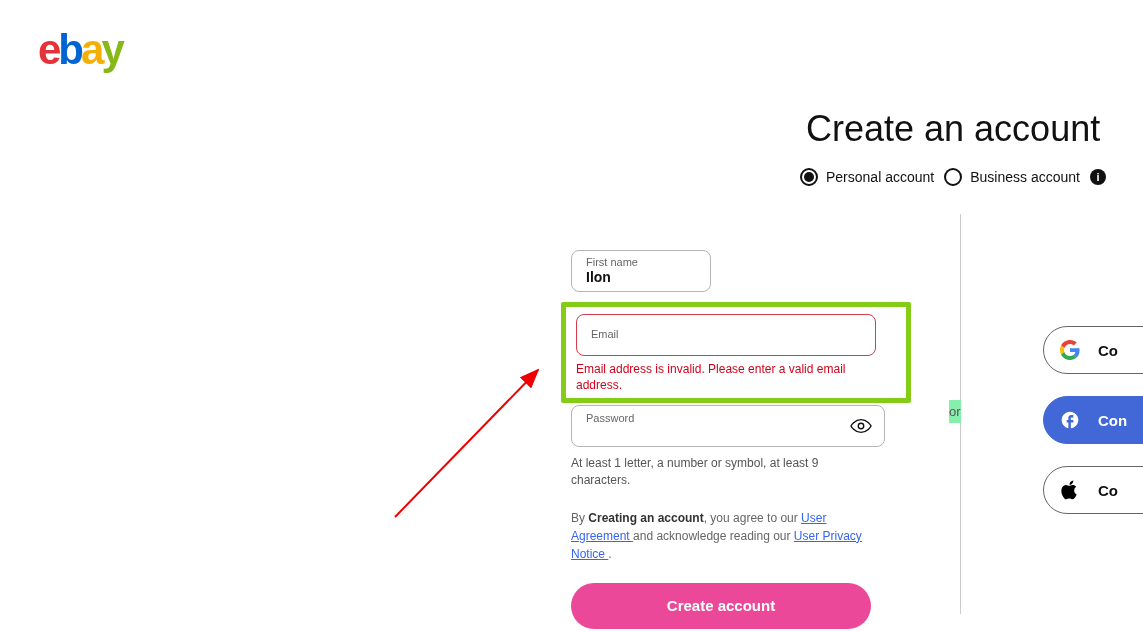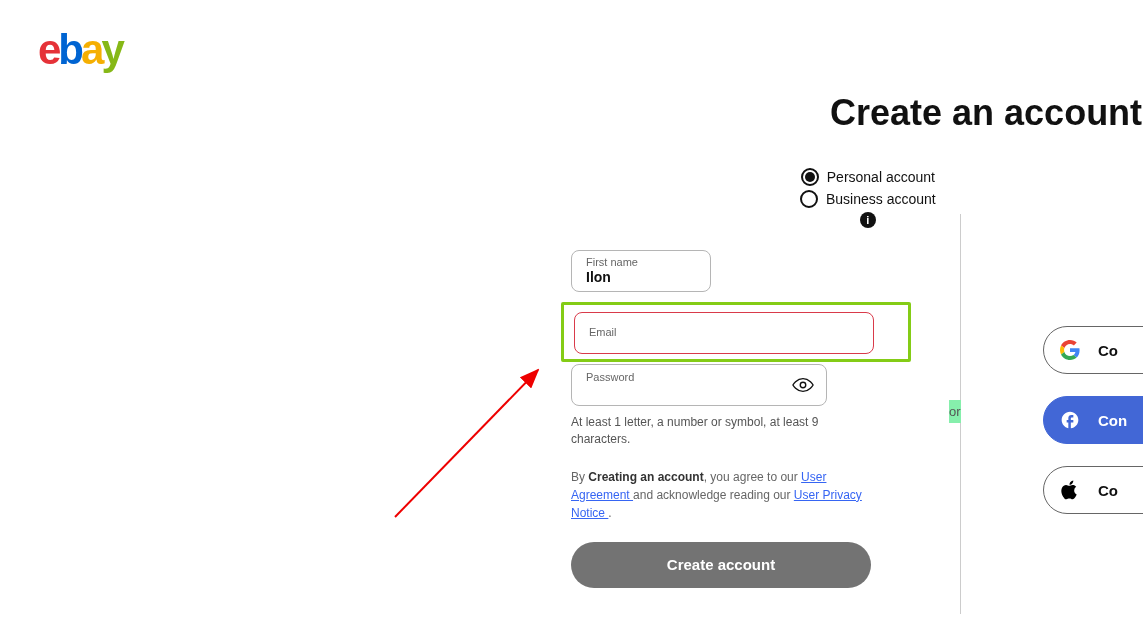--- a/index.html
+++ b/index.html
@@ -18,37 +18,35 @@
       font-size: 42px;
       font-weight: bold;
       letter-spacing: -3px;
     }
     .logo .e { color: #e53238; }
     .logo .b { color: #0064d2; }
     .logo .a { color: #f5af02; }
     .logo .y { color: #86b817; }
     .page-title {
       position: absolute;
-      top: 92px;
+      top: 108px;
       left: 806px;
       font-size: 36px;
-      font-weight: bold;
+      font-weight: normal;
       color: #111;
-      margin-left: 24px;
     }
     .account-type {
       position: absolute;
       top: 168px;
       left: 800px;
       display: flex;
       align-items: center;
-      gap: 4px;
+      gap: 10px;
       font-size: 14px;
       color: #111;
-      flex-direction: column;
     }
     .radio-item { display: flex; align-items: center; gap: 8px; }
     .radio {
       width: 18px; height: 18px; border-radius: 50%;
       border: 2px solid #111; display: flex; align-items: center; justify-content: center;
       cursor: pointer;
     }
     .radio .dot { width: 10px; height: 10px; border-radius: 50%; background: #111; }
     .info-icon {
       width: 16px; height: 16px; border-radius: 50%; background: #111; color: #fff;
@@ -65,28 +63,28 @@
     .field {
       border: 1px solid #b5b5b5;
       border-radius: 8px;
       padding: 6px 12px 6px 14px;
       display: flex;
       flex-direction: column;
       justify-content: center;
       position: relative;
     }
     .field.small { width: 140px; height: 42px; }
-    .field.full { width: 256px; height: 42px; margin-top: 0; }
+    .field.full { width: 314px; height: 42px; margin-top: 0; }
     .field-label { font-size: 11px; color: #666; line-height: 1; margin-bottom: 1px; }
     .field-input {
       border: none; outline: none; font-size: 14px; color: #111;
       font-weight: 600; background: transparent; width: 100%;
     }
     .email-wrap {
-      border: 3px solid #84cc16;
+      border: 5px solid #84cc16;
       border-radius: 2px;
       padding: 7px 7px 5px 7px;
       margin-top: 10px;
       width: 350px;
       margin-left: -10px;
     }
     .field.email { border: 1px solid #d93a4a; width: 300px; margin-left: 3px; }
     .email-error {
       color: #d0021b;
       font-size: 12px;
@@ -103,21 +101,21 @@
       color: #555; font-size: 12px; margin-top: 8px; width: 290px; line-height: 1.4;
     }
     .terms {
       font-size: 12px; color: #666; margin-top: 20px; width: 300px; line-height: 1.5;
     }
     .terms .bold { color: #333; font-weight: bold; margin-top: 27px; }
     .terms .link { color: #3665f3; text-decoration: underline; cursor: pointer; }
     .create-btn {
       margin-top: 20px;
       width: 300px; height: 46px;
-      background: #737373;
+      background: #ec4899;
       color: #fff;
       font-size: 15px;
       font-weight: bold;
       border: none;
       border-radius: 24px;
       cursor: not-allowed;
     }
     .divider {
       position: absolute;
       top: 214px;
@@ -198,20 +196,21 @@
     <div class="field small">
       <span class="field-label">First name</span>
       <input class="field-input" value="Ilon" style="">
     </div>
   </div>
 
   <div class="email-wrap">
     <div class="field full email">
       <span class="field-label">Email</span>
     </div>
+    <div class="email-error">Email address is invalid. Please enter a valid email address.</div>
   </div>
 
   <div class="password-wrap">
     <div class="field full password">
       <div class="password-inner">
         <span class="field-label">Password</span>
         <input class="field-input" type="password" style="height: 14px;" value="">
       </div>
       <span class="eye-icon">
         <svg viewBox="0 0 24 24" width="22" height="22" fill="none" stroke="#111" stroke-width="1.5">

